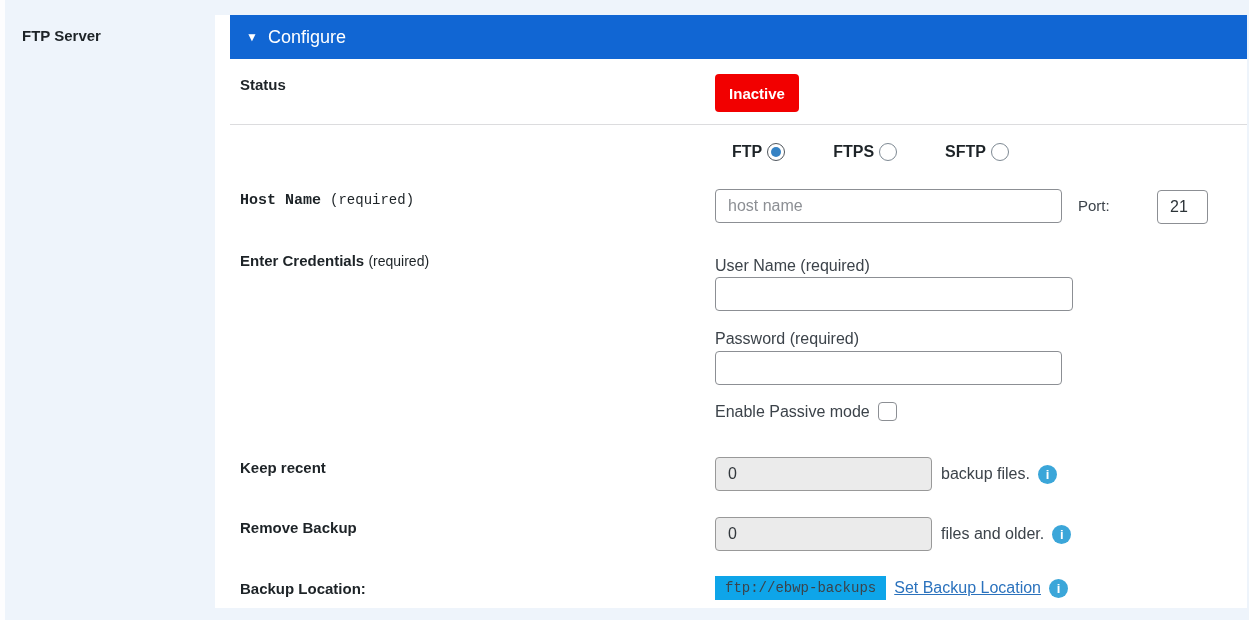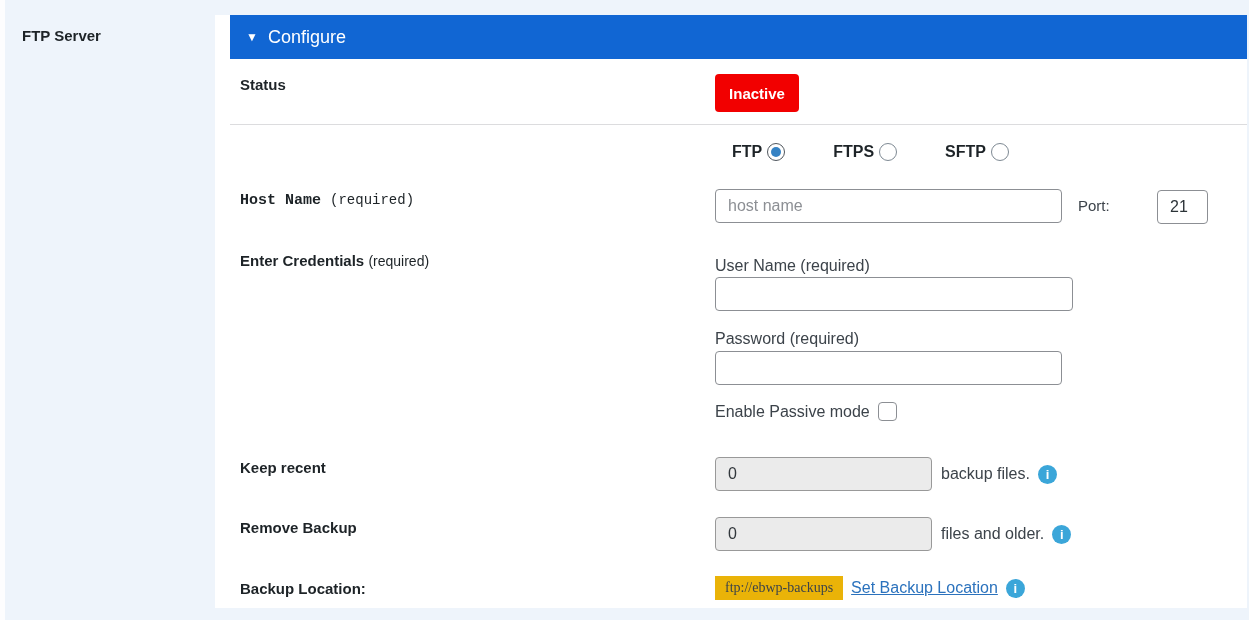--- a/index.html
+++ b/index.html
@@ -81,22 +81,22 @@
   .suffix-text { font-size:16px; color:#3c434a; margin-left:9px; white-space:nowrap; }
   .info-icon {
     width:19px; height:19px; border-radius:50%;
     background:#3ba6d9; color:#fff;
     font-size:13px; font-weight:bold; line-height:19px; text-align:center;
     margin-left:8px; cursor:pointer; flex:0 0 auto;
   }
 
   .location-row { position:absolute; left:500px; top:561px; display:flex; align-items:center; }
   .code-chip {
-    font-family:Liberation Serif, serif;
-    font-size:14px; color:#3c434a; background:#eab308;
+    font-family:Liberation Mono, monospace;
+    font-size:14px; color:#3c434a; background:#0ea5e9;
     padding:4px 10px; white-space:nowrap;
   }
   .location-link {
     font-size:16px; color:#2b72bd; text-decoration:underline;
     margin-left:8px; cursor:pointer; white-space:nowrap;
   }
 </style>
 </head>
 <body>
 

